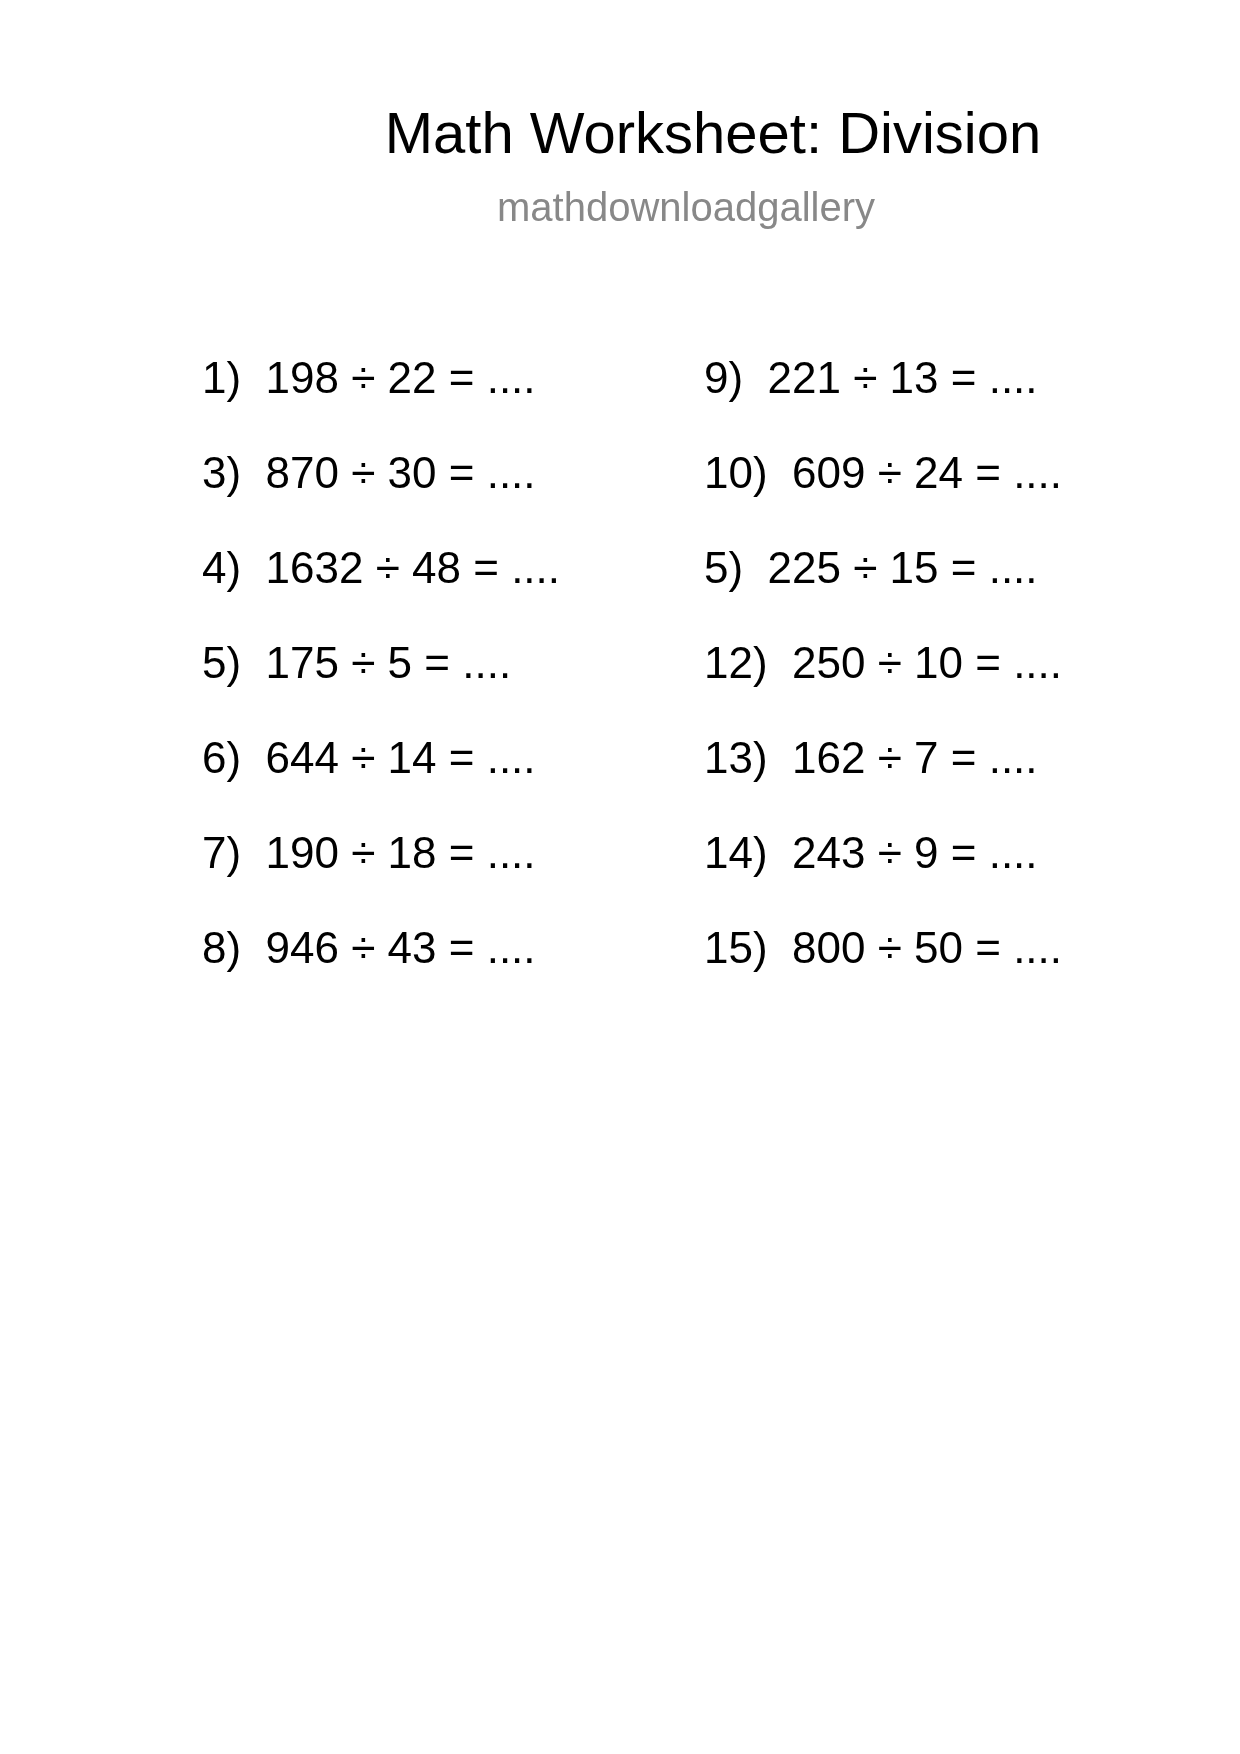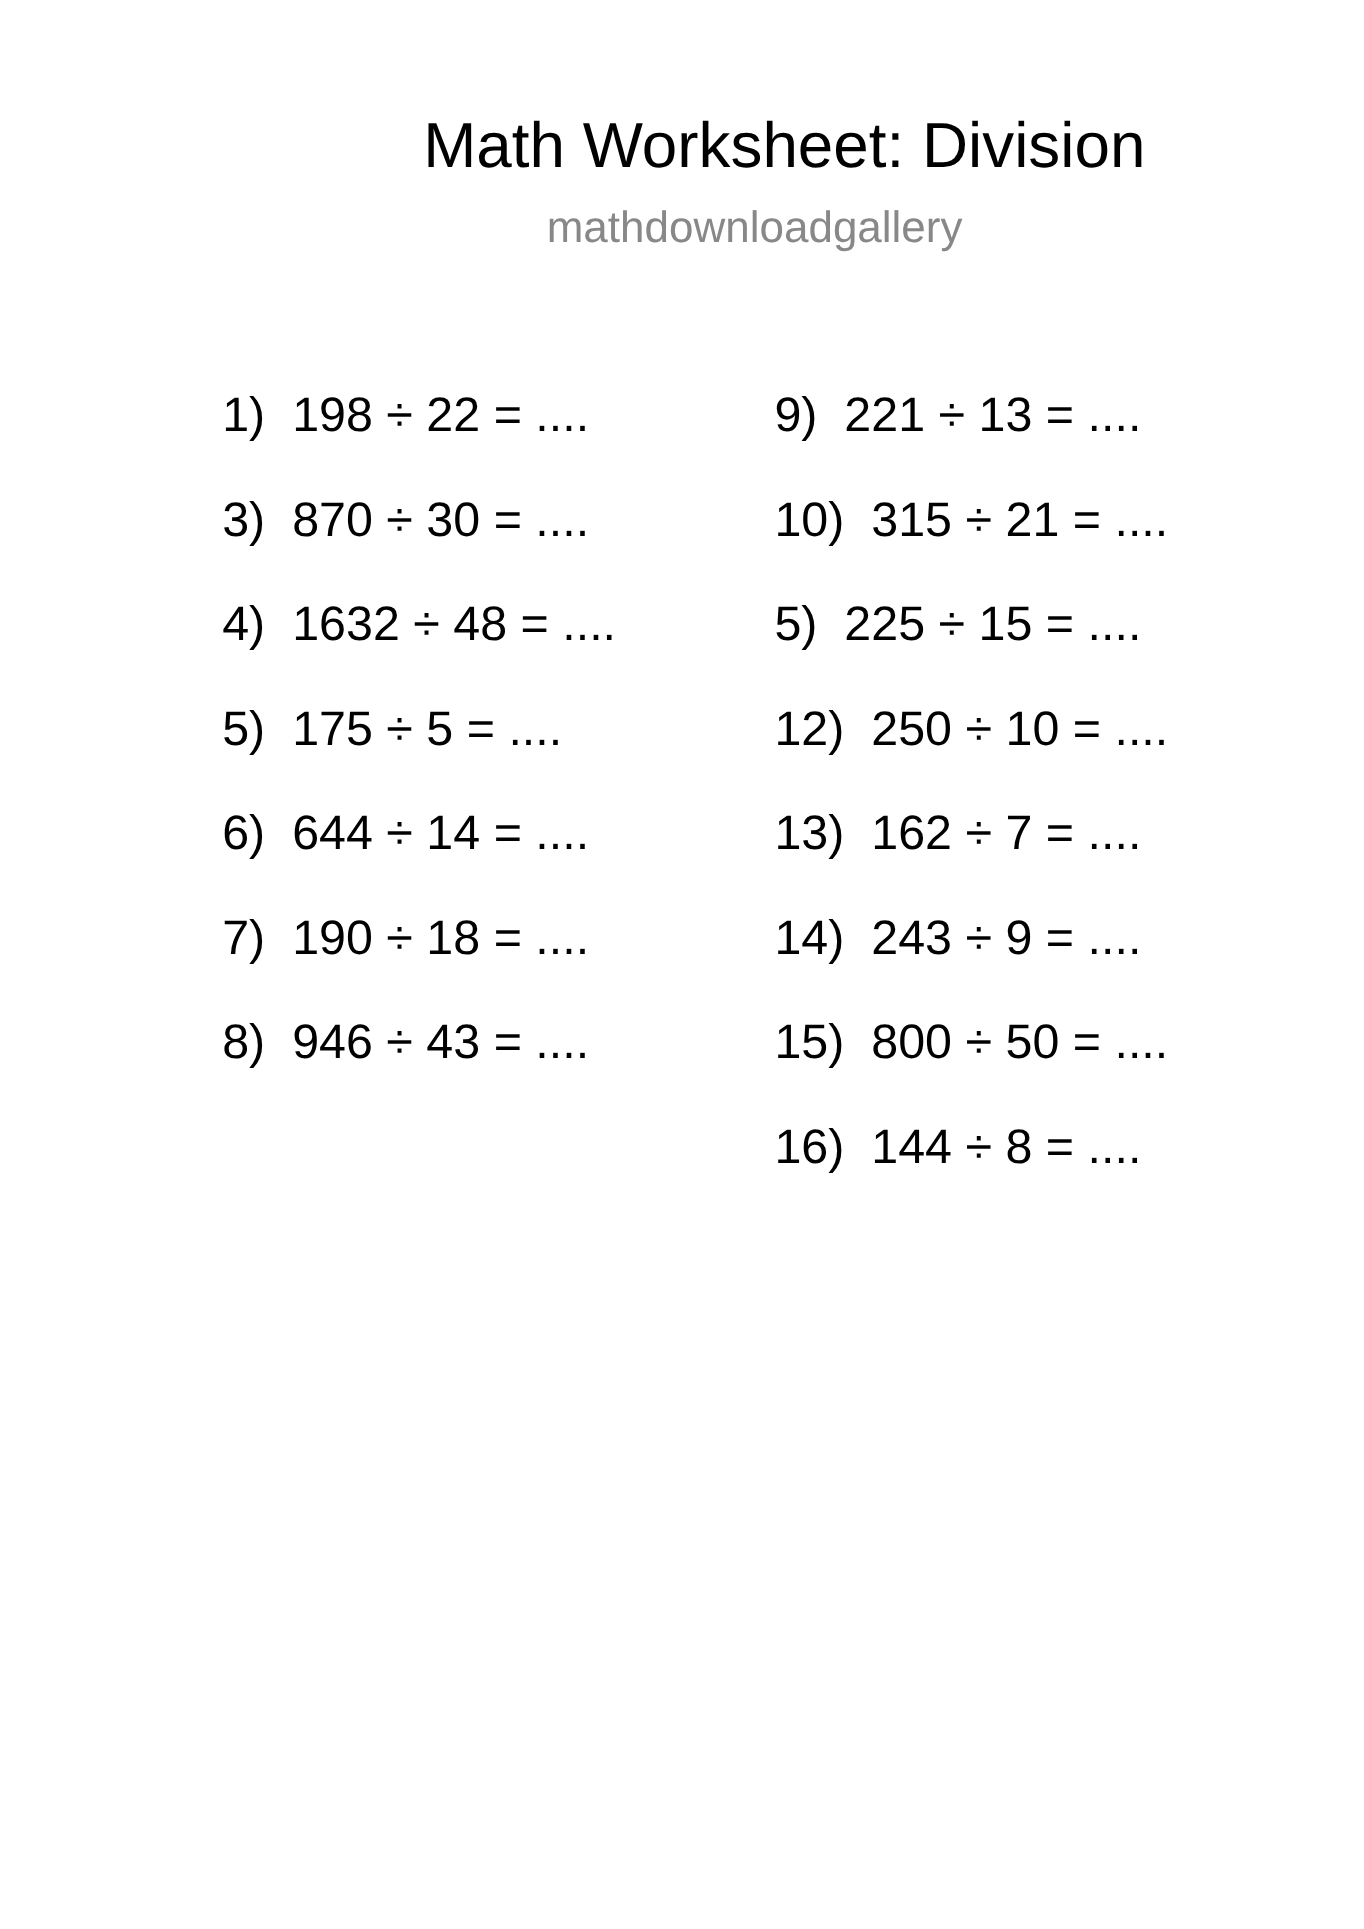--- a/index.html
+++ b/index.html
@@ -26,20 +26,19 @@
   <div class="problem"><span class="num">3)</span>  <span>870 ÷ 30 = ....</span></div>
   <div class="problem"><span class="num">4)</span>  <span>1632 ÷ 48 = ....</span></div>
   <div class="problem"><span class="num">5)</span>  <span>175 ÷ 5 = ....</span></div>
   <div class="problem"><span class="num">6)</span>  <span>644 ÷ 14 = ....</span></div>
   <div class="problem"><span class="num">7)</span>  <span>190 ÷ 18 = ....</span></div>
   <div class="problem"><span class="num">8)</span>  <span>946 ÷ 43 = ....</span></div>
 </div>
 
 <div class="col right">
   <div class="problem"><span class="num">9)</span>  <span>221 ÷ 13 = ....</span></div>
-  <div class="problem"><span class="num">10)</span>  <span>315 ÷ 21 = ....</span></div>
+  <div class="problem"><span class="num">10)</span>  <span>609 ÷ 24 = ....</span></div>
   <div class="problem"><span class="num">5)</span>  <span>225 ÷ 15 = ....</span></div>
   <div class="problem"><span class="num">12)</span>  <span>250 ÷ 10 = ....</span></div>
   <div class="problem"><span class="num">13)</span>  <span>162 ÷ 7 = ....</span></div>
   <div class="problem"><span class="num">14)</span>  <span>243 ÷ 9 = ....</span></div>
   <div class="problem"><span class="num">15)</span>  <span>800 ÷ 50 = ....</span></div>
-  <div class="problem"><span class="num">16)</span>  <span>144 ÷ 8 = ....</span></div>
 </div>
 
 </body></html>

